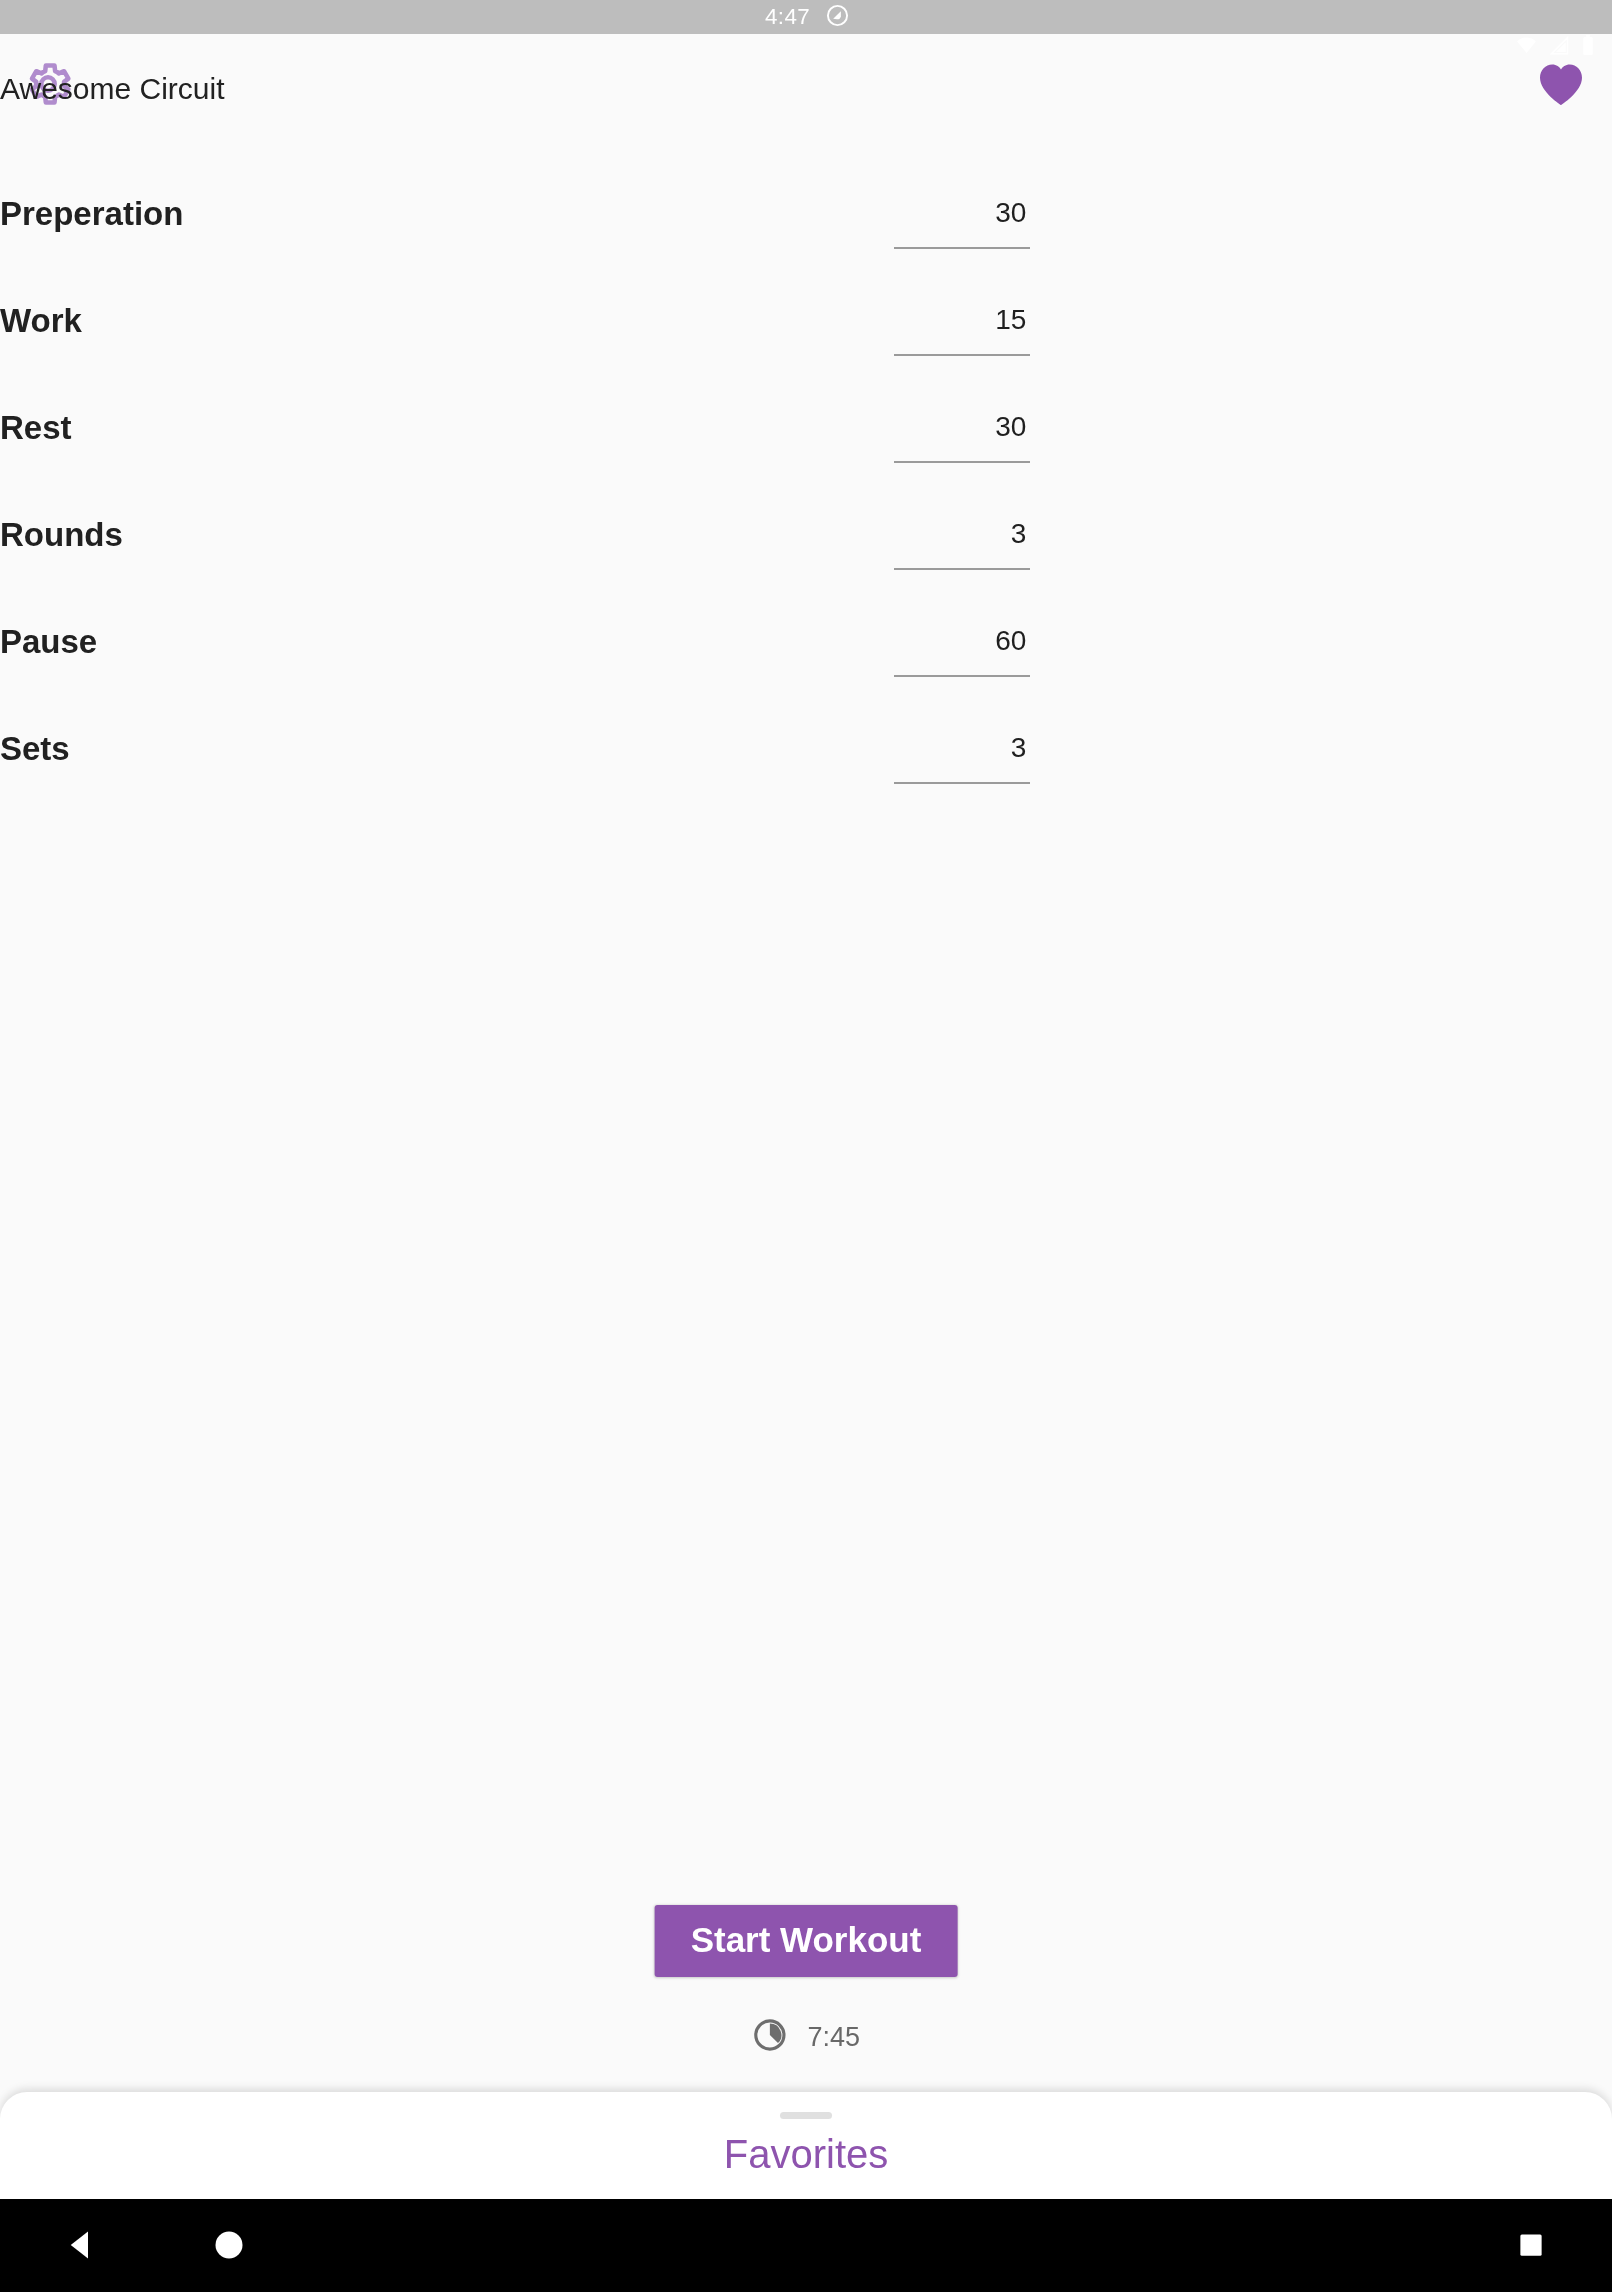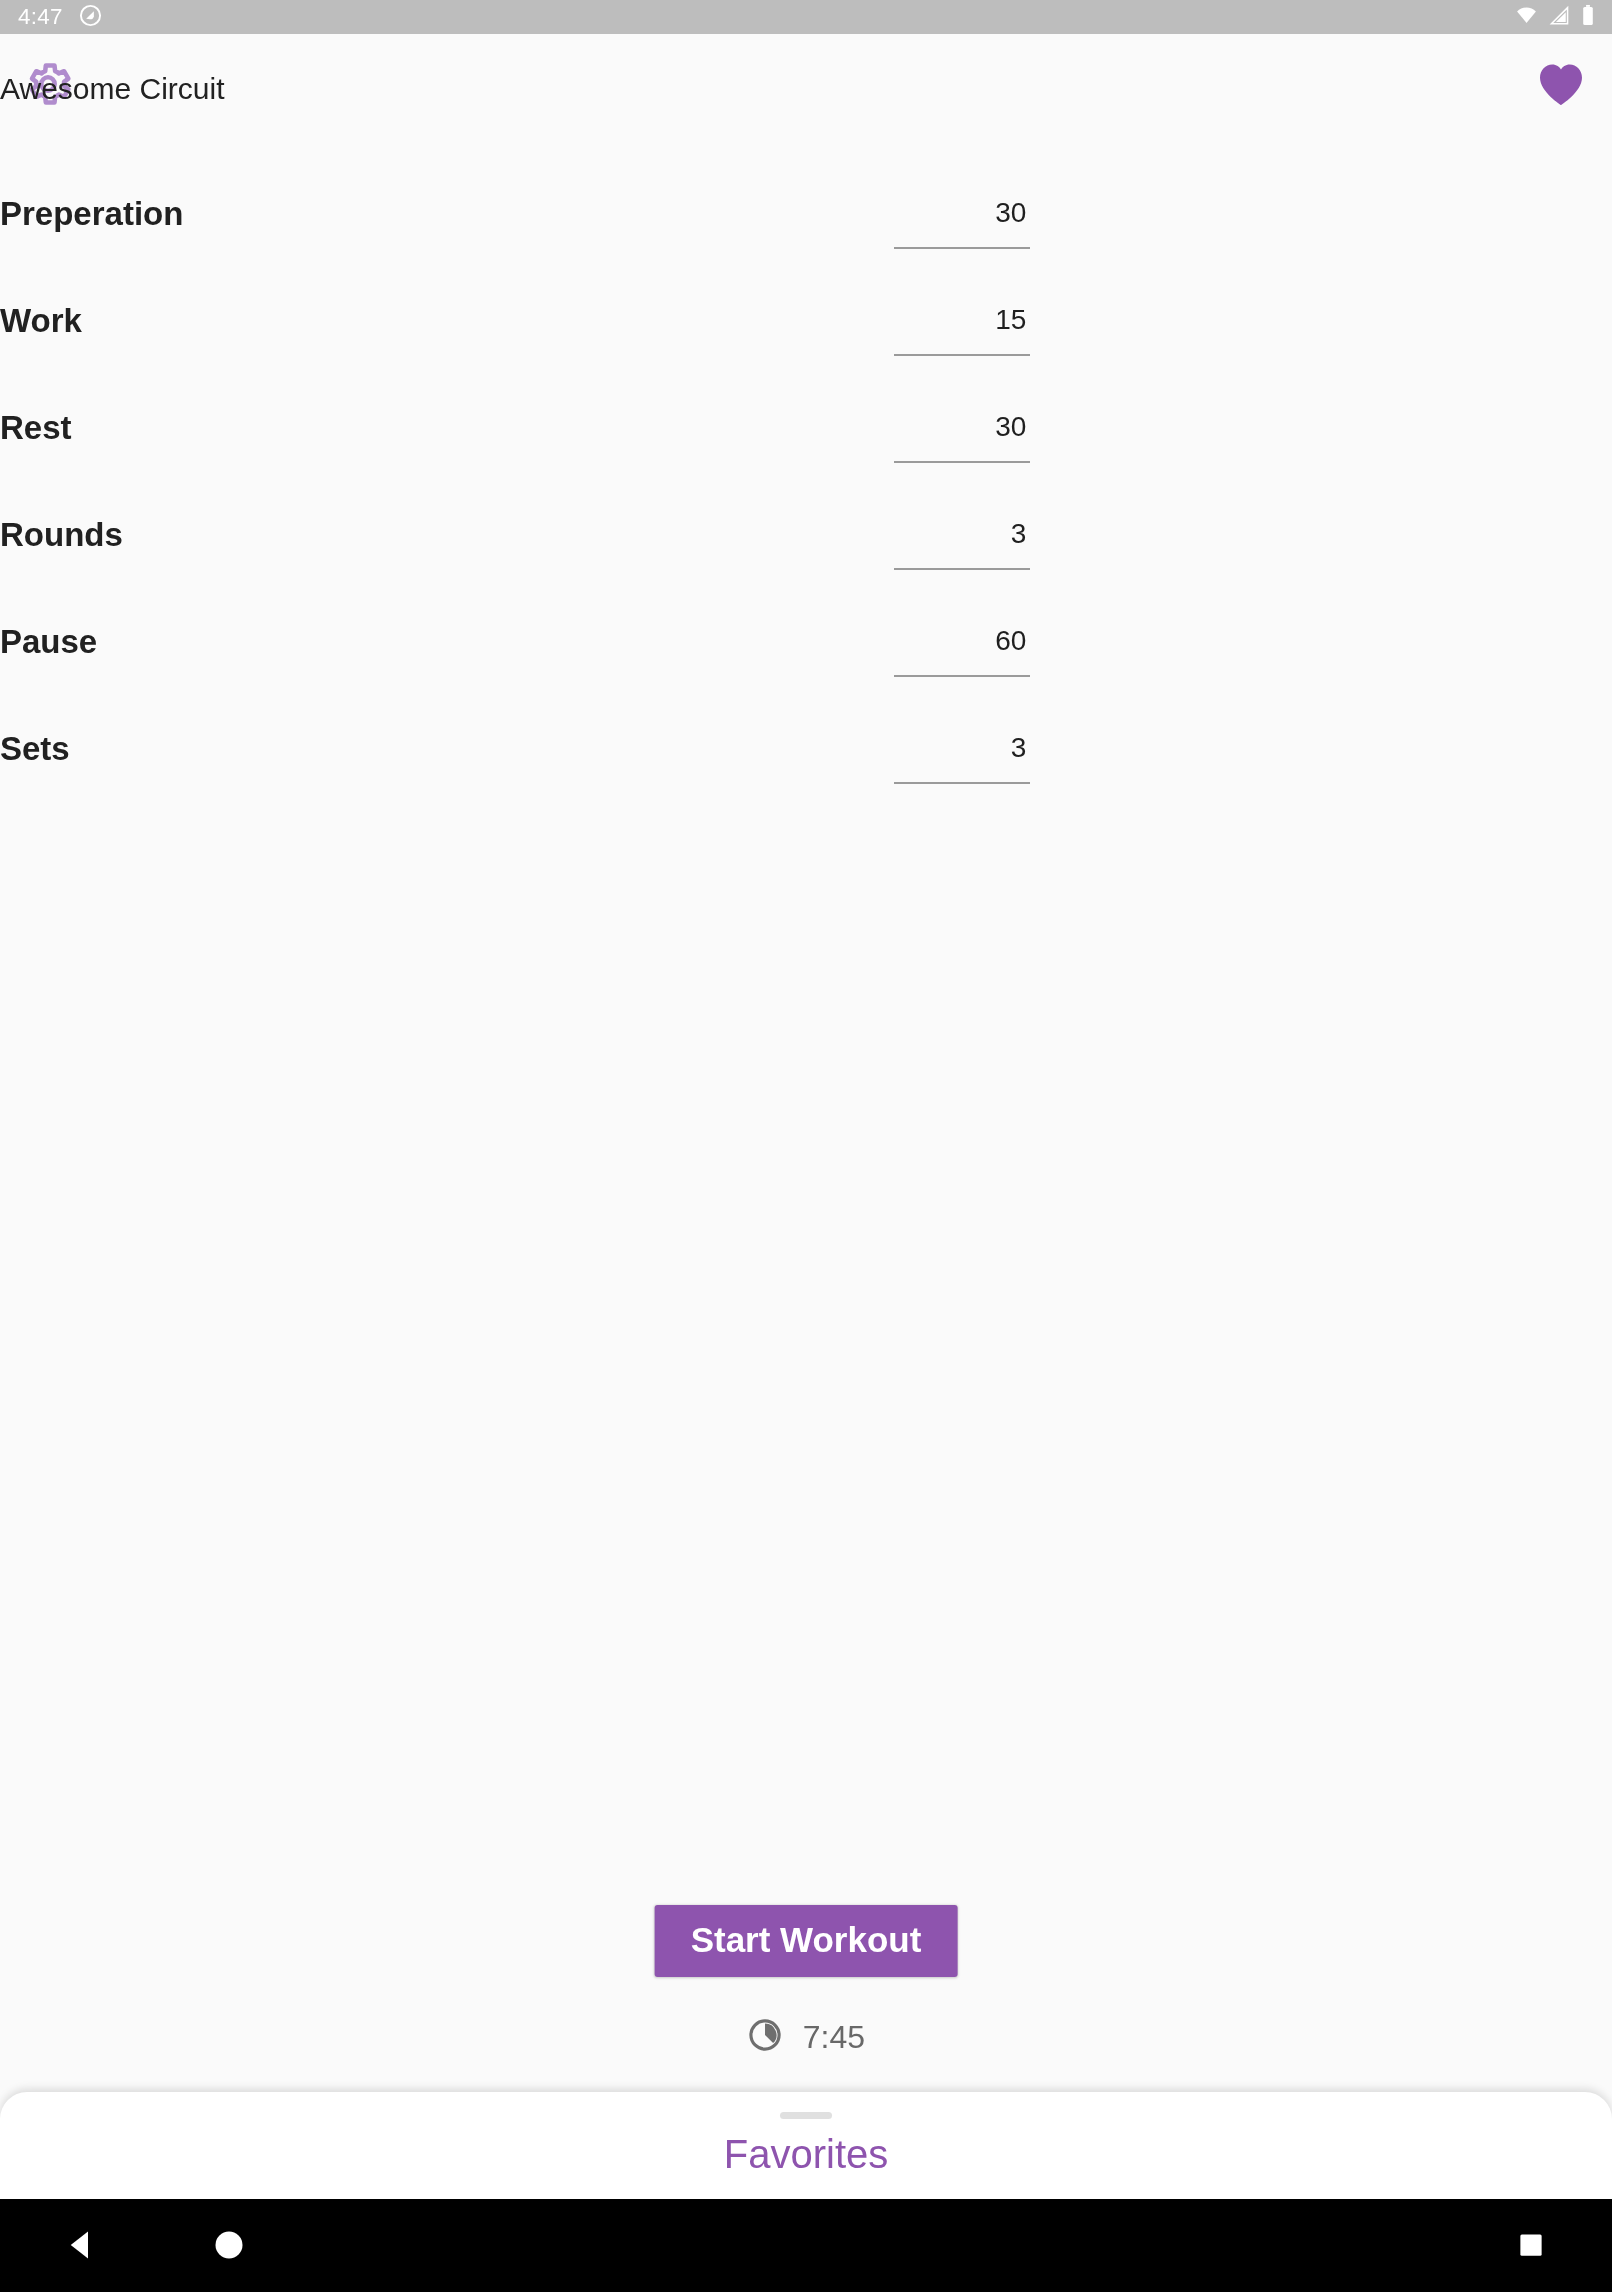--- a/index.html
+++ b/index.html
@@ -19,20 +19,21 @@
   #status-bar {
     position: absolute;
     top: 0; left: 0;
     width: 1612px;
     height: 34px;
     background: #bdbdbd;
     display: flex;
     align-items: center;
     box-sizing: border-box;
     padding: 0 16px 0 18px;
+    flex-direction: column;
   }
   #status-clock {
     color: #ffffff;
     font-size: 22.4px;
     letter-spacing: 0.3px;
     line-height: 34px;
   }
   .status-left {
     display: flex;
     align-items: center;
@@ -162,21 +163,21 @@
   #total-time {
     position: absolute;
     top: 2017px;
     left: 50%;
     transform: translateX(-50%);
     display: flex;
     align-items: center;
     gap: 19.7px;
   }
   #total-time-value {
-    font-size: 32px;
+    font-size: 27px;
     color: #686868;
     line-height: 36px;
   }
 
   
   #favorites-sheet {
     position: absolute;
     left: 0;
     bottom: 94px;
     width: 1612px;

